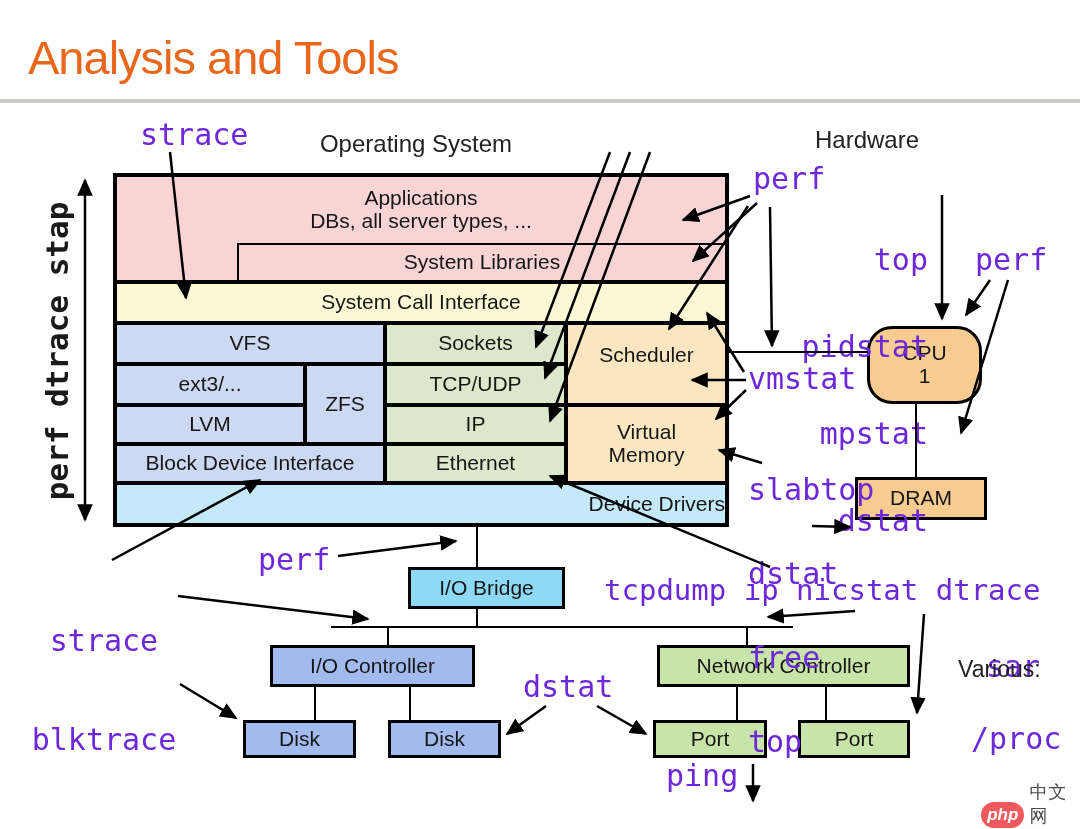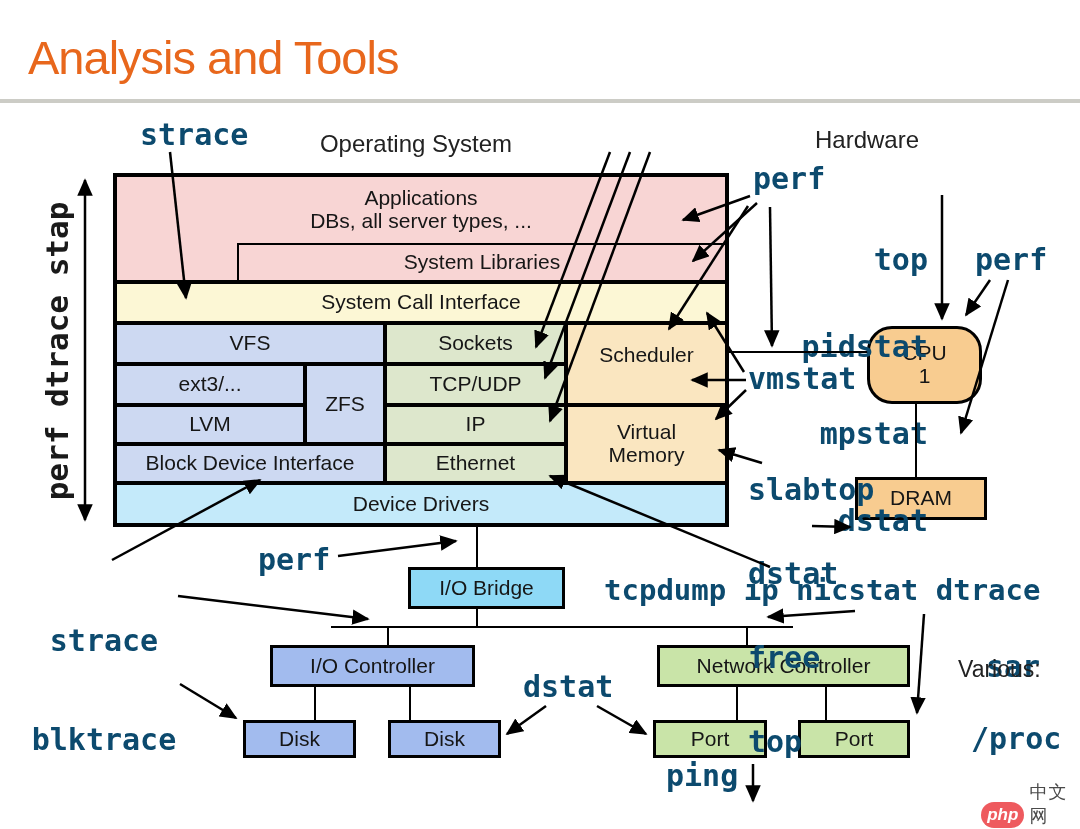--- a/index.html
+++ b/index.html
@@ -2,22 +2,22 @@
 <html style="--c-title: #e8671c; --c-app_pink: #f8d5d4; --c-syscall_yellow: #fcf7d5; --c-fs_blue: #cdd9f2; --c-net_green: #dde7cc; --c-sched_peach: #fae6c0; --c-drivers_cyan: #c4eafa; --c-bridge_cyan: #8ed9f6; --c-io_blue: #a2bbee; --c-nic_green: #c9e4a8; --c-cpu_orange: #f8cc90; --c-wm: #ee5a5e;"><head>
 <meta charset="utf-8">
 <style>
   html,body{margin:0;padding:0;background:#ffffff;}
   #stage{position:relative;width:1080px;height:829px;background:#fff;overflow:hidden;
          font-family:"Liberation Sans",sans-serif;color:#1a1a1a;}
   .title{position:absolute;left:28px;top:30px;font-size:47px;letter-spacing:-1px;
          color:var(--c-title);font-family:"Liberation Sans",sans-serif;}
   .rule{position:absolute;left:0;top:99px;width:1080px;height:4px;background:#ccccc6;}
   .hdr{position:absolute;font-size:24px;color:#222;}
-  .tool{position:absolute;font-family:"DejaVu Sans Mono",monospace;font-weight:bold;
-        font-size:30px;color:#0c4a6e;white-space:pre;line-height:1.0;}
+  .tool{position:absolute;font-family:"DejaVu Sans Mono",monospace;font-weight:normal;
+        font-size:30px;color:#6d28d9;white-space:pre;line-height:1.0;}
   .box{position:absolute;border:2px solid #000;display:flex;align-items:center;
        justify-content:center;font-size:21px;color:#161616;text-align:center;
        box-sizing:border-box;line-height:1.08;}
   .outer{position:absolute;border:3px solid #000;box-sizing:border-box;background:transparent;pointer-events:none;}
   .thick{border-width:3px;}
   svg.lines{position:absolute;left:0;top:0;z-index:6;pointer-events:none;}
   .txt{position:absolute;z-index:4;}
   .boxes{z-index:2;}
   .vert{position:absolute;left:-113px;top:333px;width:340px;height:36px;
         transform:rotate(-90deg);text-align:center;font-family:"DejaVu Sans Mono",monospace;
@@ -85,21 +85,21 @@
     <div class="box" style="left:566px;top:323px;width:161px;height:82px;background:var(--c-sched_peach);align-items:flex-start;">
       <span style="padding-top:19px;">Scheduler</span>
       </div>
     <div class="box" style="left:566px;top:405px;width:161px;height:78px;background:var(--c-sched_peach);">
       <div>
         <div>Virtual</div>
         <div>Memory</div>
       </div>
       </div>
 
-    <div class="box" style="left:115px;top:483px;width:612px;height:42px;background:var(--c-drivers_cyan);">
+    <div class="box" style="left:115px;top:483px;width:612px;height:42px;background:var(--c-drivers_cyan);justify-content:flex-end;">
       <span>Device Drivers</span>
       </div>
 
     <div class="outer" style="left:113px;top:173px;width:616px;height:354px;"></div>
   </div>
 
   <div class="boxes">
     <div class="box thick" style="left:867px;top:326px;width:115px;height:78px;background:var(--c-cpu_orange);border-radius:25px;">
       <div>
         <div>CPU</div>

